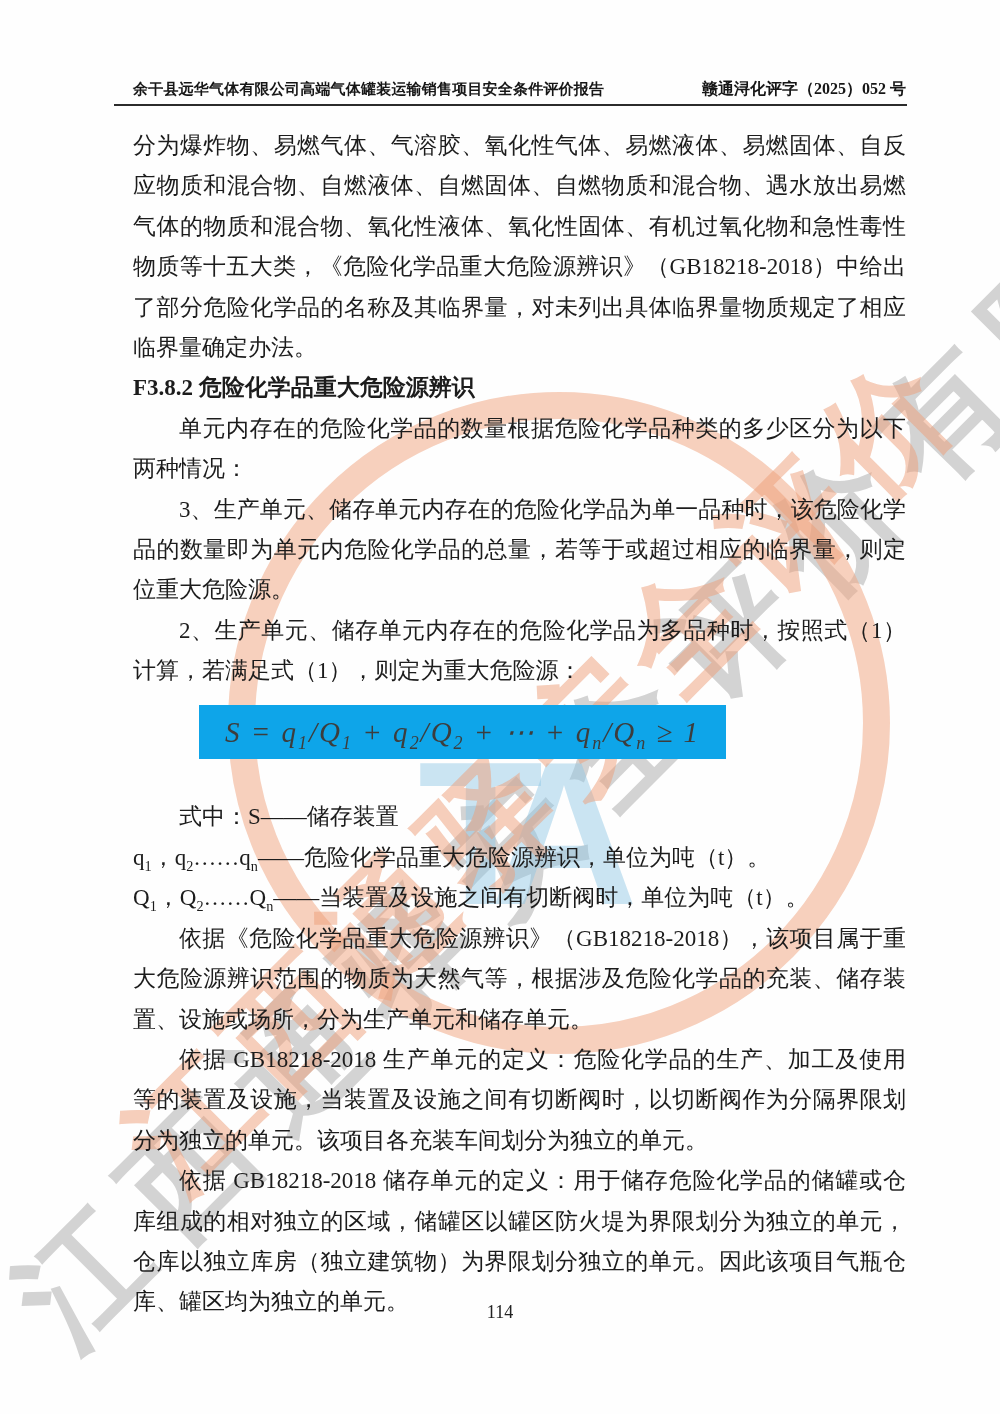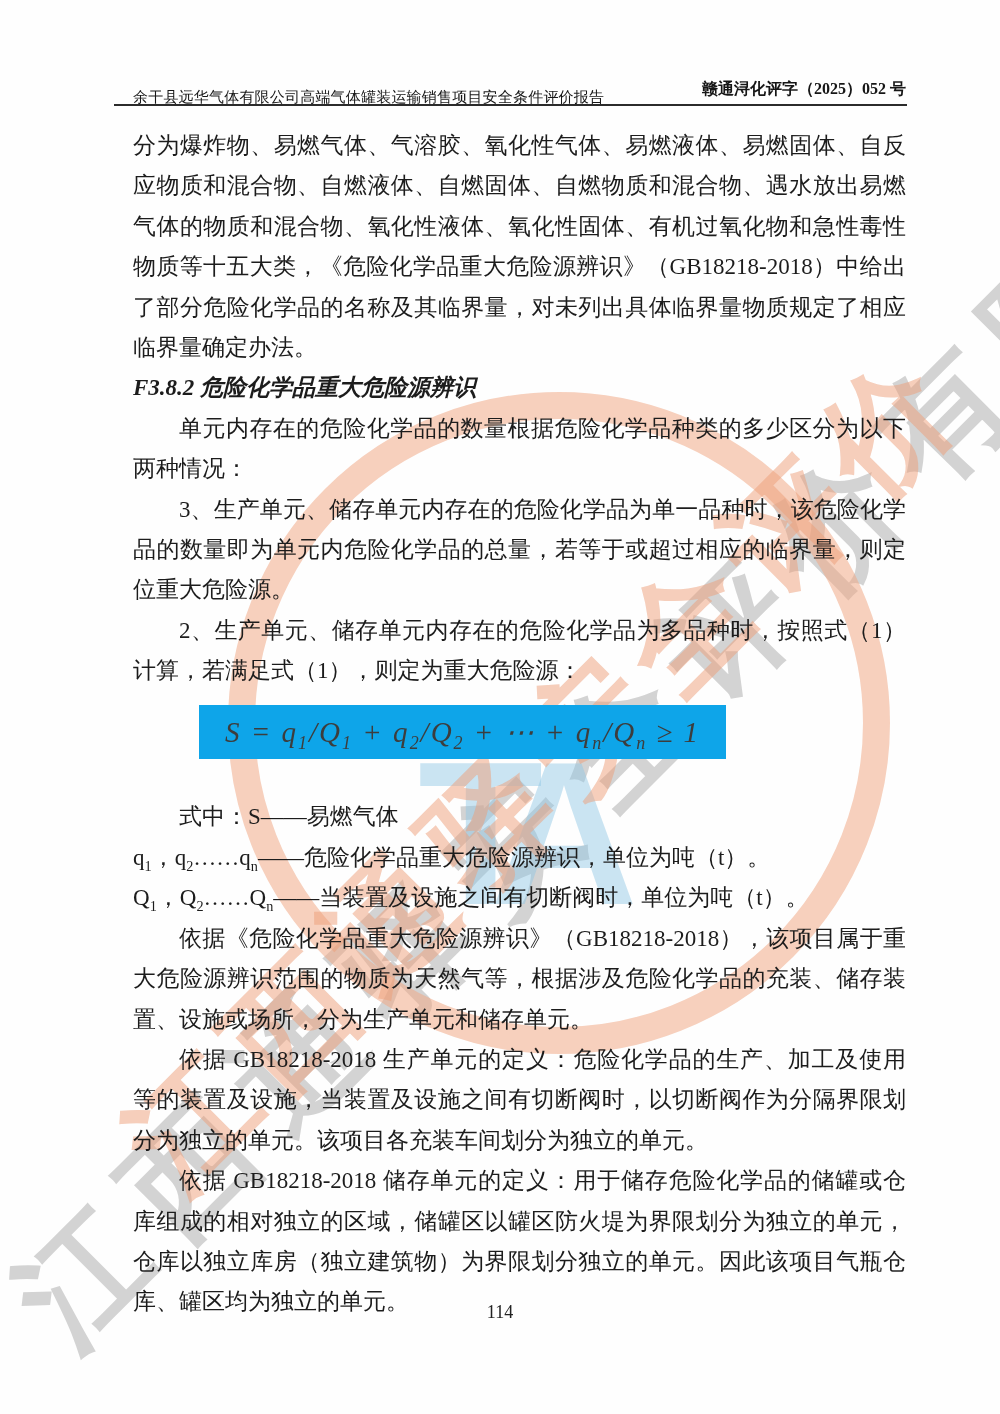--- a/index.html
+++ b/index.html
@@ -55,22 +55,22 @@
   .wm-diag-gray {
     left: 40px; top: 1260px;
     font-size: 126px;
     letter-spacing: 26px;
     color: rgba(125, 125, 125, 0.33);
   }
 
   
   .header { position: absolute; z-index: 2; left: 0; top: 0; width: 100%; }
   .header-left {
-    position: absolute; left: 133px; top: 88px;
-    font-size: 15px; font-weight: normal; letter-spacing: 0.2px;
+    position: absolute; left: 133px; top: 80px;
+    font-size: 15px; font-weight: bold; letter-spacing: 0.2px;
     color: #161616; white-space: nowrap;
   }
   .header-right {
     position: absolute; right: 94px; top: 79px;
     font-size: 16px; font-weight: bold;
     color: #161616; white-space: nowrap;
   }
   .header-rule {
     position: absolute; left: 114px; top: 104px;
     width: 793px; height: 0;
@@ -81,21 +81,21 @@
   .content {
     position: absolute; z-index: 1;
     left: 133px; top: 126px;
     width: 773px;
     font-size: 23px;
     line-height: 40.4px;
     text-align: justify;
   }
   .content p { margin: 0; }
   .indent { text-indent: 2em; }
-  .heading { font-weight: bold; font-style: italic; }
+  .heading { font-weight: bold; }
   .formula-row {
     margin: 13px 0 38px 0;
     padding-left: 66px;
     text-align: left;
     text-indent: 0;
   }
   .formula {
     display: inline-block;
     background: #0ea5e9;
     padding: 10px 26px;
@@ -138,21 +138,21 @@
 
   <div class="content">
     <p>分为爆炸物、易燃气体、气溶胶、氧化性气体、易燃液体、易燃固体、自反应物质和混合物、自燃液体、自燃固体、自燃物质和混合物、遇水放出易燃气体的物质和混合物、氧化性液体、氧化性固体、有机过氧化物和急性毒性物质等十五大类，《危险化学品重大危险源辨识》（GB18218-2018）中给出了部分危险化学品的名称及其临界量，对未列出具体临界量物质规定了相应临界量确定办法。</p>
     <p class="heading">F3.8.2 危险化学品重大危险源辨识</p>
     <p class="indent">单元内存在的危险化学品的数量根据危险化学品种类的多少区分为以下两种情况：</p>
     <p class="indent">3、生产单元、储存单元内存在的危险化学品为单一品种时，该危险化学品的数量即为单元内危险化学品的总量，若等于或超过相应的临界量，则定位重大危险源。</p>
     <p class="indent">2、生产单元、储存单元内存在的危险化学品为多品种时，按照式（1）计算，若满足式（1），则定为重大危险源：</p>
     <div class="formula-row">
       <span class="formula"><span>S = q</span><sub>1</sub><span>/Q</span><sub>1</sub><span> + q</span><sub>2</sub><span>/Q</span><sub>2</sub><span> + ⋯ + q</span><sub>n</sub><span>/Q</span><sub>n</sub><span> ≥ 1</span></span>
     </div>
-    <p class="indent">式中：S——易燃气体</p>
+    <p class="indent">式中：S——储存装置</p>
     <p><span>q</span><sub>1</sub><span>，q</span><sub>2</sub><span>……q</span><sub>n</sub><span>——危险化学品重大危险源辨识，单位为吨（t）。</span></p>
     <p><span>Q</span><sub>1</sub><span>，Q</span><sub>2</sub><span>……Q</span><sub>n</sub><span>——当装置及设施之间有切断阀时，单位为吨（t）。</span></p>
     <p class="indent">依据《危险化学品重大危险源辨识》（GB18218-2018），该项目属于重大危险源辨识范围的物质为天然气等，根据涉及危险化学品的充装、储存装置、设施或场所，分为生产单元和储存单元。</p>
     <p class="indent">依据 GB18218-2018 生产单元的定义：危险化学品的生产、加工及使用等的装置及设施，当装置及设施之间有切断阀时，以切断阀作为分隔界限划分为独立的单元。该项目各充装车间划分为独立的单元。</p>
     <p class="indent">依据 GB18218-2018 储存单元的定义：用于储存危险化学品的储罐或仓库组成的相对独立的区域，储罐区以罐区防火堤为界限划分为独立的单元，仓库以独立库房（独立建筑物）为界限划分独立的单元。因此该项目气瓶仓库、罐区均为独立的单元。</p>
   </div>
 
   <div class="footer">
     <span>114</span>
   </div>

